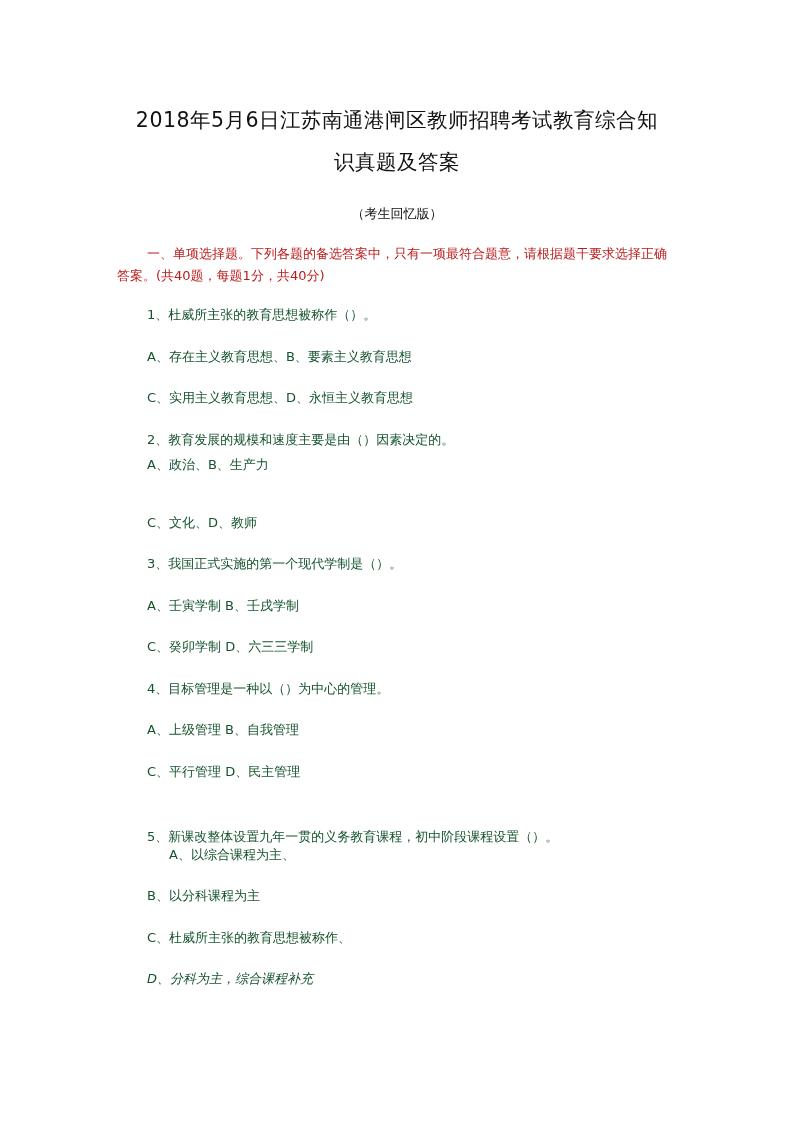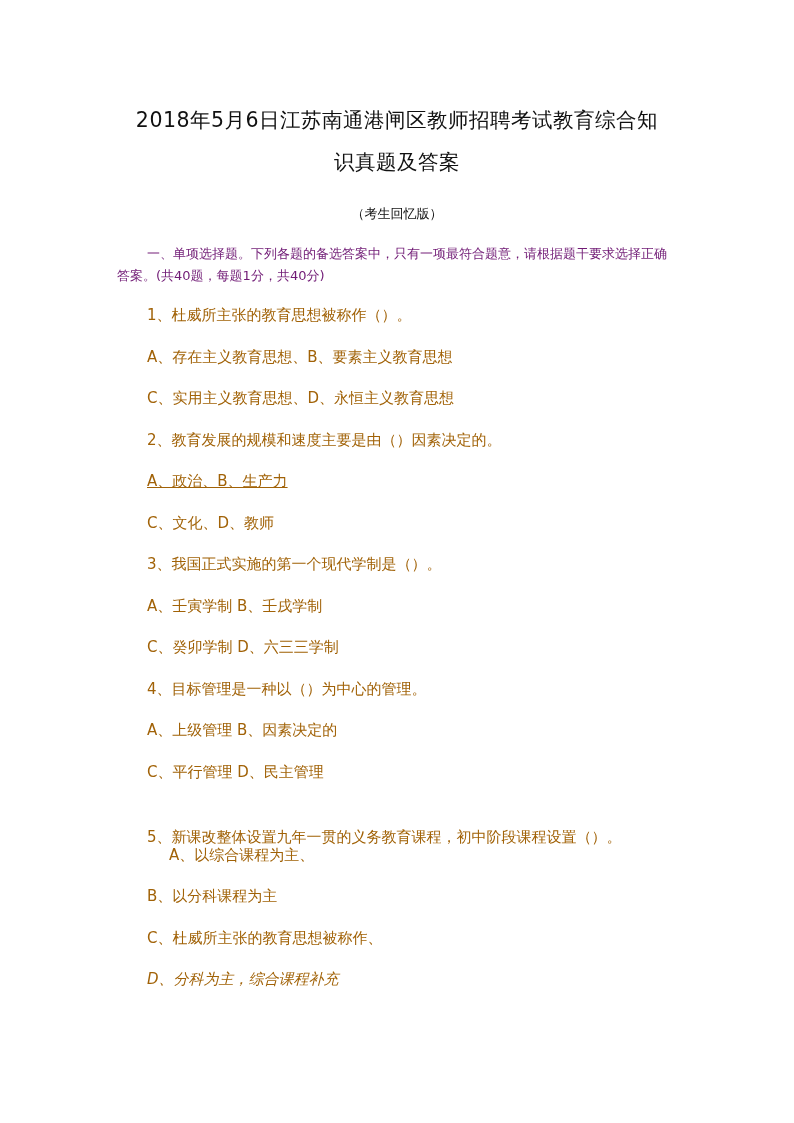--- a/index.html
+++ b/index.html
@@ -14,46 +14,46 @@
       font-family: "DejaVu Sans", sans-serif;
     }
     .title.l1 { top: 106px; }
     .title.l2 { top: 148px; }
     .subtitle {
       position: absolute; top: 205px; left: 0; width: 794px; text-align: center;
       font-size: 13px; color: #111;
     }
     .para {
       position: absolute; left: 117px; width: 562px;
-      font-size: 13px; line-height: 22px; text-indent: 30px; color: #701a75;
+      font-size: 13px; line-height: 22px; text-indent: 30px; color: #b91c1c;
     }
     .line {
-      position: absolute; left: 147px; font-size: 15px; line-height: 18px;
-      white-space: nowrap; color: #a16207;
+      position: absolute; left: 147px; font-size: 13px; line-height: 18px;
+      white-space: nowrap; color: #14532d;
     }
   </style>
 </head>
 <body>
 
 <div>
   <div class="title l1">2018年5月6日江苏南通港闸区教师招聘考试教育综合知</div>
   <div class="title l2">识真题及答案</div>
   <div class="subtitle">（考生回忆版）</div>
   <div class="para" style="top:243px;">一、单项选择题。下列各题的备选答案中，只有一项最符合题意，请根据题干要求选择正确答案。(共40题，每题1分，共40分)</div>
 
   <div class="line" style="top:306px;">1、杜威所主张的教育思想被称作（）。</div>
   <div class="line" style="top:348px;">A、存在主义教育思想、B、要素主义教育思想</div>
   <div class="line" style="top:389px;text-align:center;">C、实用主义教育思想、D、永恒主义教育思想</div>
   <div class="line" style="top:431px;">2、教育发展的规模和速度主要是由（）因素决定的。</div>
-  <div class="line" style="top:472px;text-decoration:underline;">A、政治、B、生产力</div>
+  <div class="line" style="top:456px;">A、政治、B、生产力</div>
   <div class="line" style="top:514px;">C、文化、D、教师</div>
   <div class="line" style="top:555px;">3、我国正式实施的第一个现代学制是（）。</div>
   <div class="line" style="top:597px;">A、壬寅学制 B、壬戌学制</div>
   <div class="line" style="top:638px;">C、癸卯学制 D、六三三学制</div>
   <div class="line" style="top:680px;">4、目标管理是一种以（）为中心的管理。</div>
-  <div class="line" style="top:721px;">A、上级管理 B、因素决定的</div>
+  <div class="line" style="top:721px;">A、上级管理 B、自我管理</div>
   <div class="line" style="top:763px;">C、平行管理 D、民主管理</div>
   <div class="line" style="top:804px;margin-top:24px;">5、新课改整体设置九年一贯的义务教育课程，初中阶段课程设置（）。</div>
   <div class="line" style="top:846px;margin-left:22px;">A、以综合课程为主、</div>
   <div class="line" style="top:887px;">B、以分科课程为主</div>
   <div class="line" style="top:929px;">C、杜威所主张的教育思想被称作、</div>
   <div class="line" style="top:970px;font-style:italic;">D、分科为主，综合课程补充</div>
 </div>
 
 </body></html>

